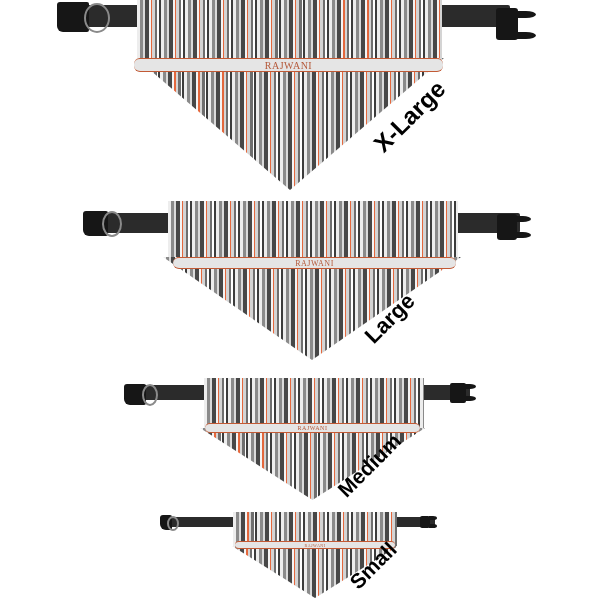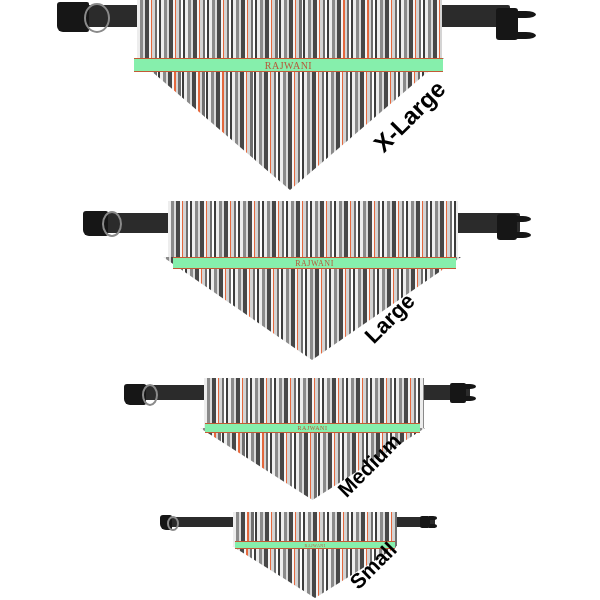--- a/index.html
+++ b/index.html
@@ -18,21 +18,21 @@
       #474747 8px, #474747 12px,
       #f4f4f4 12px, #f4f4f4 14px,
       #e4683d 14px, #e4683d 15.5px,
       #d4d4d4 15.5px, #d4d4d4 18px,
       #6e6e6e 18px, #6e6e6e 20.5px,
       #ffffff 20.5px, #ffffff 22px,
       #3c3c3c 22px, #3c3c3c 24px);
   }
   .panel { position:absolute; }
   .tri { position:absolute; clip-path: polygon(0 0, 100% 0, 50% 100%); }
-  .band { position:absolute; background:#86efac; border-top:1px solid #c25a35; border-bottom:1px solid #c25a35; display:flex; align-items:center; justify-content:center; }
+  .band { position:absolute; background:#e5e5e5; border-top:1px solid #c25a35; border-bottom:1px solid #c25a35; display:flex; align-items:center; justify-content:center;border-radius:6px; }
   .band span { color:#b5593a; font-family:"Liberation Serif", serif; letter-spacing:0.5px; }
   .label { position:absolute; font-weight:bold; color:#000; transform-origin: left bottom; white-space:nowrap; }
 </style>
 </head>
 <body>
 
 <div class="item" style="left:0;top:0;width:600px;height:195px;">
   <div class="strap" style="left:70px;top:5px;width:440px;height:22px;"></div>
   <div class="buckle-left" style="left:57px;top:2px;width:32px;height:30px;"></div>
   <div class="dring" style="left:84px;top:3px;width:22px;height:26px;"></div>

